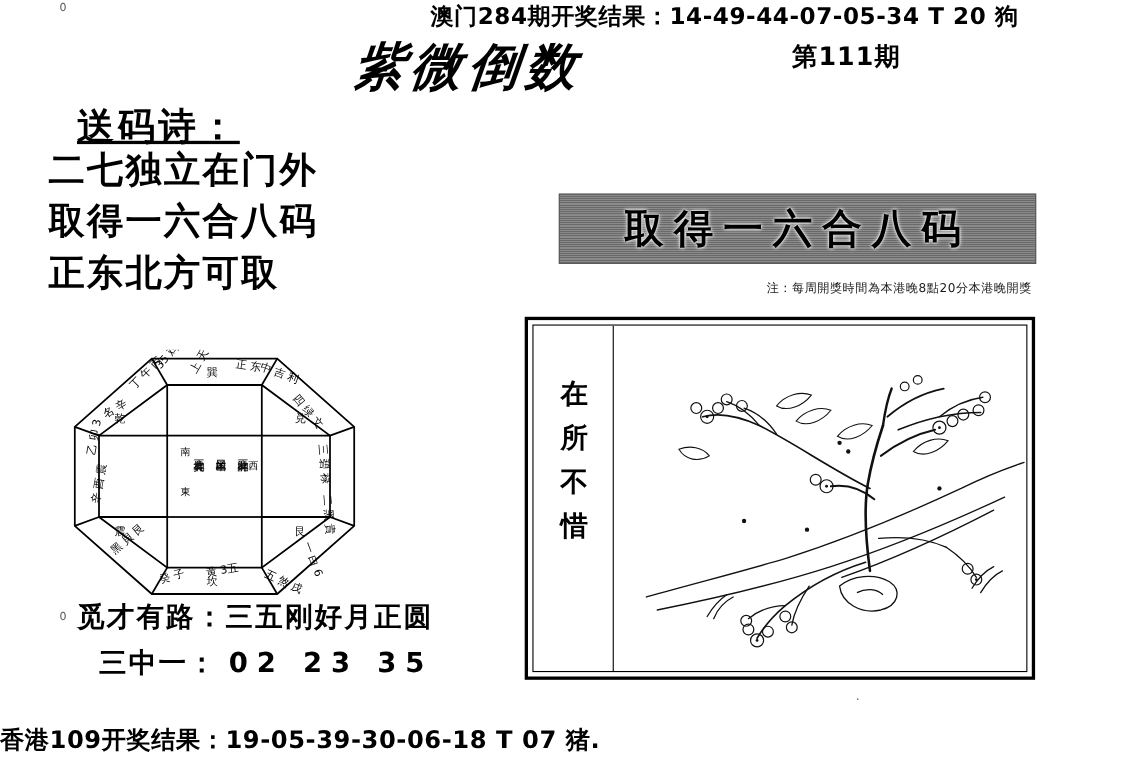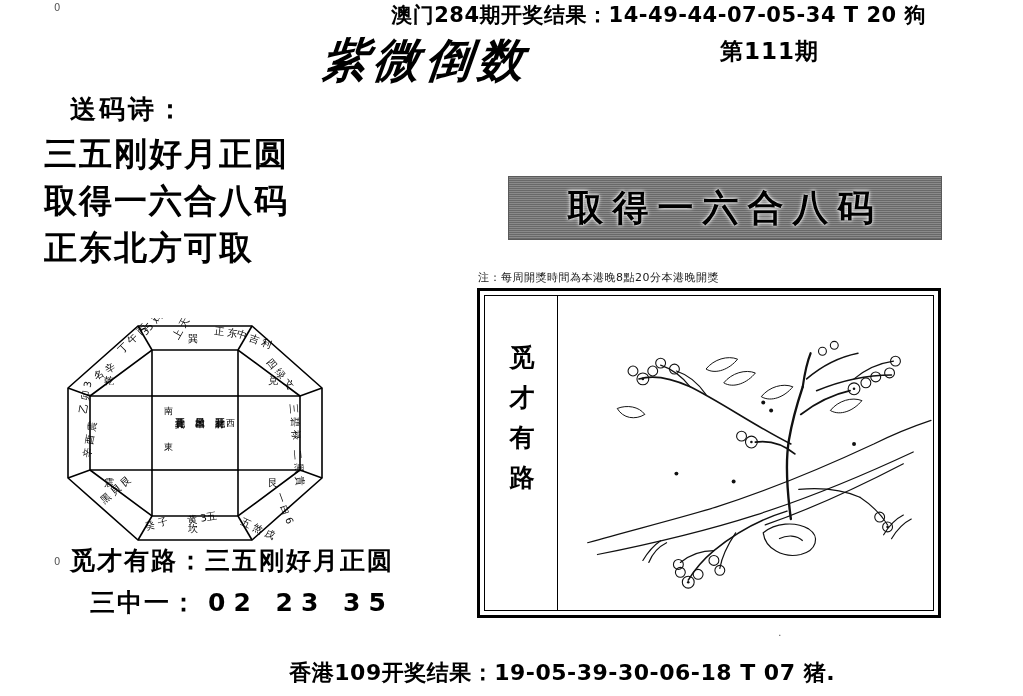--- a/index.html
+++ b/index.html
@@ -57,23 +57,24 @@
     left: 720px;
     font-size: 23px;
     font-weight: bold;
     letter-spacing: 1px;
   }
 
   
   .songma-label {
     top: 92px;
     left: 70px;
-    font-size: 26px;
+    font-size: 34px;
     font-weight: bold;
     letter-spacing: 3px;
+    text-decoration: underline;
   }
   .poem {
     top: 130px;
     left: 44px;
     width: 330px;
   }
   .poem .line {
     font-size: 33px;
     font-weight: bold;
     letter-spacing: 2px;
@@ -103,27 +104,28 @@
   }
   .teima-banner .txt {
     font-size: 36px;
     font-weight: bold;
     letter-spacing: 9px;
     color: #000;
     text-shadow: 0 0 2px #ffffff, 0 0 4px #ffffff;
   }
 
   .note-line {
-    top: 270px;
+    top: 254px;
     left: 478px;
     width: 460px;
     font-size: 11px;
     letter-spacing: 0.5px;
     white-space: nowrap;
     color: #1a1a1a;
+    text-align: right;
   }
 
   
   .pic-frame {
     top: 288px;
     left: 477px;
     width: 464px;
     height: 330px;
     border: 3px solid #000;
     background: #fff;
@@ -191,21 +193,21 @@
     letter-spacing: 2px;
     white-space: nowrap;
   }
   .san-zhong .nums { letter-spacing: 8px; margin-left: 10px; margin-top: 27px; }
 
   
   .footer-line {
     top: 658px;
     left: 0px;
     width: 835px;
-    text-align: right;
+    text-align: left;
     font-size: 22px;
     font-weight: bold;
     letter-spacing: 0.5px;
     white-space: nowrap;
   }
   .dot-mark {
     top: 626px;
     left: 778px;
     font-size: 11px;
     color: #666;
@@ -220,21 +222,21 @@
 
   <div class="abs header-line">澳门284期开奖结果：14-49-44-07-05-34 T 20 狗</div>
 
   <div class="abs main-title">紫微倒数</div>
 
   <div class="abs issue-no">第111期</div>
 
   <div class="abs songma-label">送码诗：</div>
 
   <div class="abs poem">
-    <div class="line">三五刚好月正圆</div>
+    <div class="line">二七独立在门外</div>
     <div class="line">取得一六合八码</div>
     <div class="line">正东北方可取</div>
   </div>
 
   <div class="abs bagua">
     <svg width="270" height="230" viewBox="0 0 270 230">
       <g fill="none" stroke="#000" stroke-width="1.6">
 
         <polygon points="78,8 192,8 262,70 262,160 192,222 78,222 8,160 8,70"></polygon>
 
@@ -307,21 +309,21 @@
 
   <div class="abs teima-banner">
     <span class="txt">取得一六合八码</span>
   </div>
 
   <div class="abs note-line">注：每周開獎時間為本港晚8點20分本港晚開獎</div>
 
   <div class="abs pic-frame">
     <div class="pic-inner">
       <div class="pic-divider"></div>
-      <div class="pic-caption">觅才有路</div>
+      <div class="pic-caption">在所不惜</div>
       <svg class="pic-art" viewBox="0 0 380 310">
         <g fill="none" stroke="#111" stroke-width="1.2" stroke-linecap="round">
 
           <path d="M30,250 C80,236 120,226 160,214 C210,198 260,178 320,150 C340,140 360,132 378,126"></path>
           <path d="M40,262 C100,250 150,238 200,222 C250,206 300,186 360,158"></path>
           <path d="M210,232 C250,218 300,196 350,170"></path>
 
           <path d="M236,226 C232,196 230,170 234,146 C238,122 244,104 248,92" stroke-width="2.4"></path>
           <path d="M248,92 C250,78 252,68 256,58" stroke-width="2.2"></path>
           <path d="M240,160 C228,150 214,146 200,148" stroke-width="1.8"></path>

